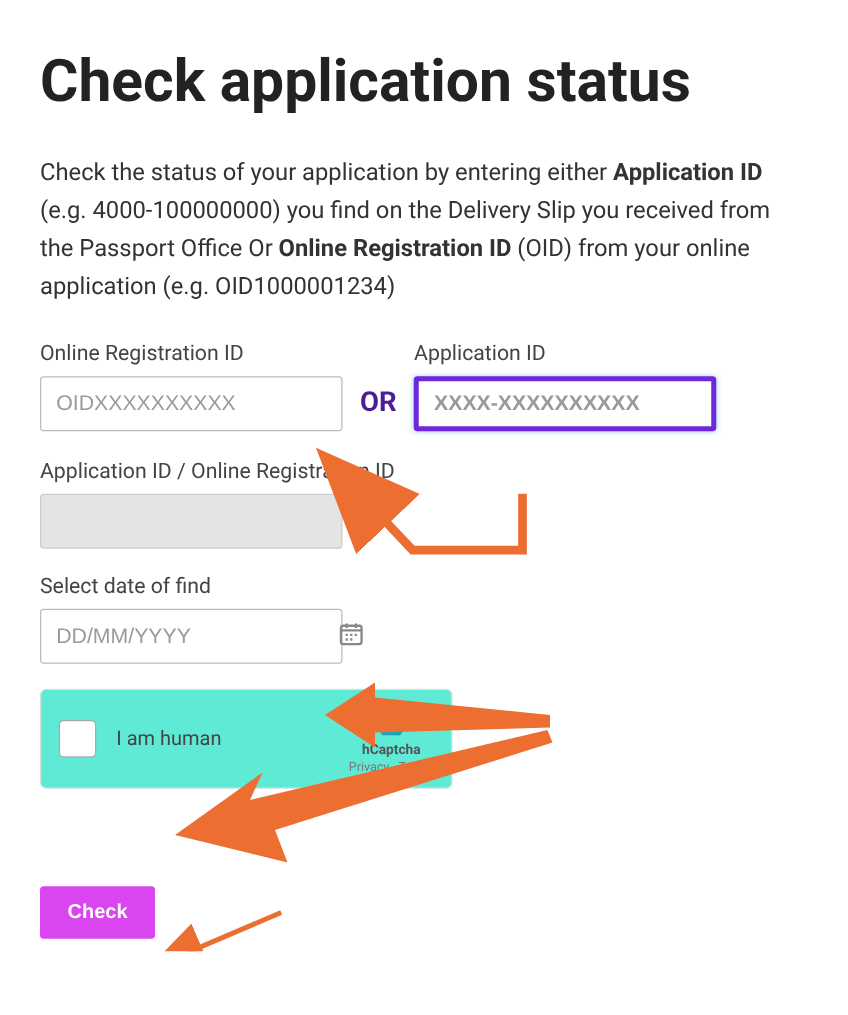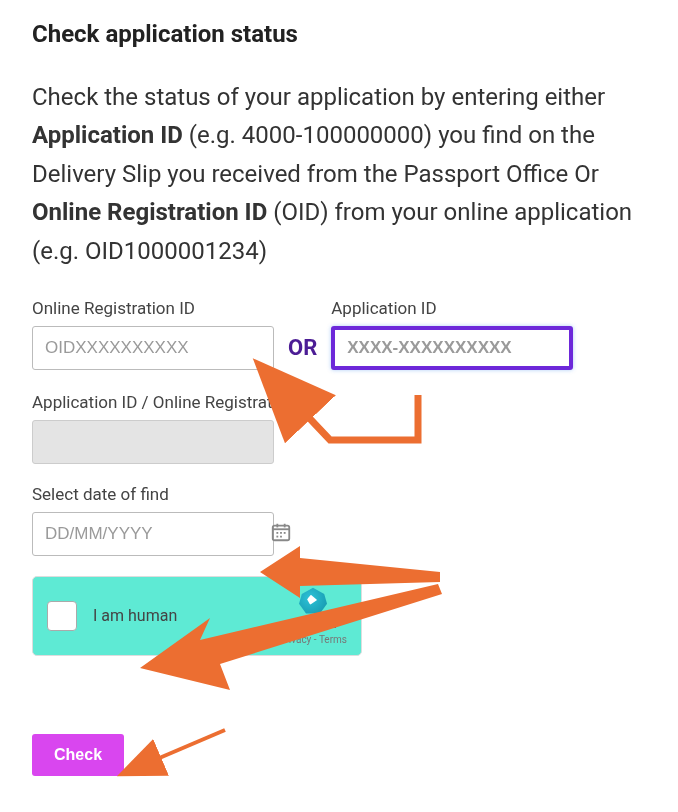--- a/index.html
+++ b/index.html
@@ -4,27 +4,27 @@
   <style>
     * { box-sizing: border-box; margin: 0; padding: 0; }
     body {
       font-family: -apple-system, BlinkMacSystemFont, "Segoe UI", Roboto, Arial, sans-serif;
       width: 678px;
       padding: 10px 32px;
       color: #222;
       position: relative;
     }
     h1 {
-      font-size: 24px;
+      font-size: 47px;
       font-weight: 700;
       margin-bottom: 30px;
-      margin-top: 10px;
+      margin-top: 28px;
     }
     .intro {
-      font-size: 24px;
+      font-size: 19px;
       line-height: 1.6;
       color: #333;
       margin-bottom: 28px;
       font-weight: 400;
     }
     .intro b { font-weight: 700; }
     .label {
       font-size: 17px;
       color: #444;
       margin-bottom: 8px;

